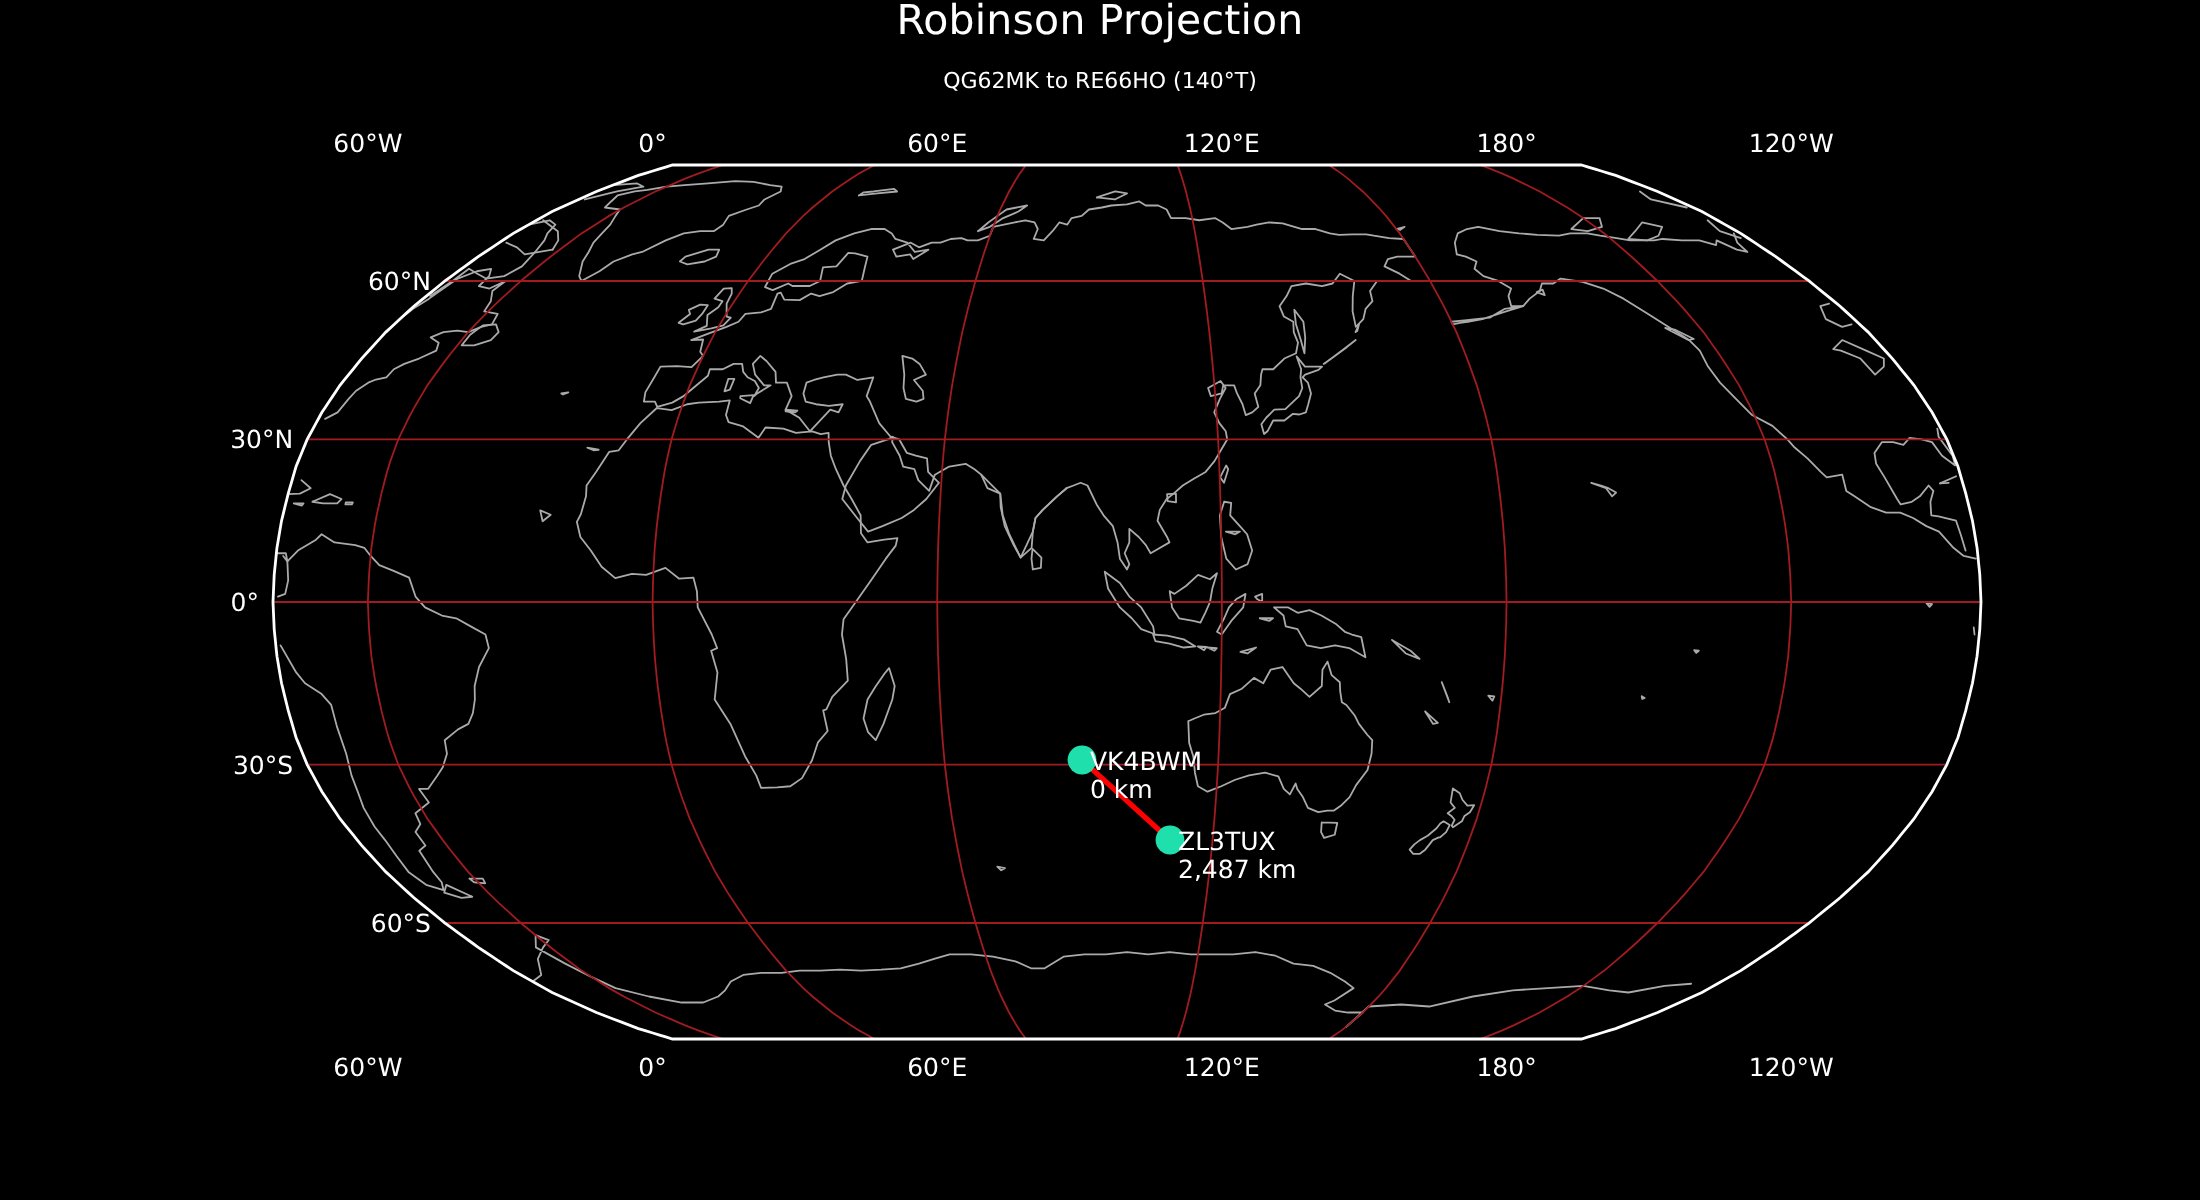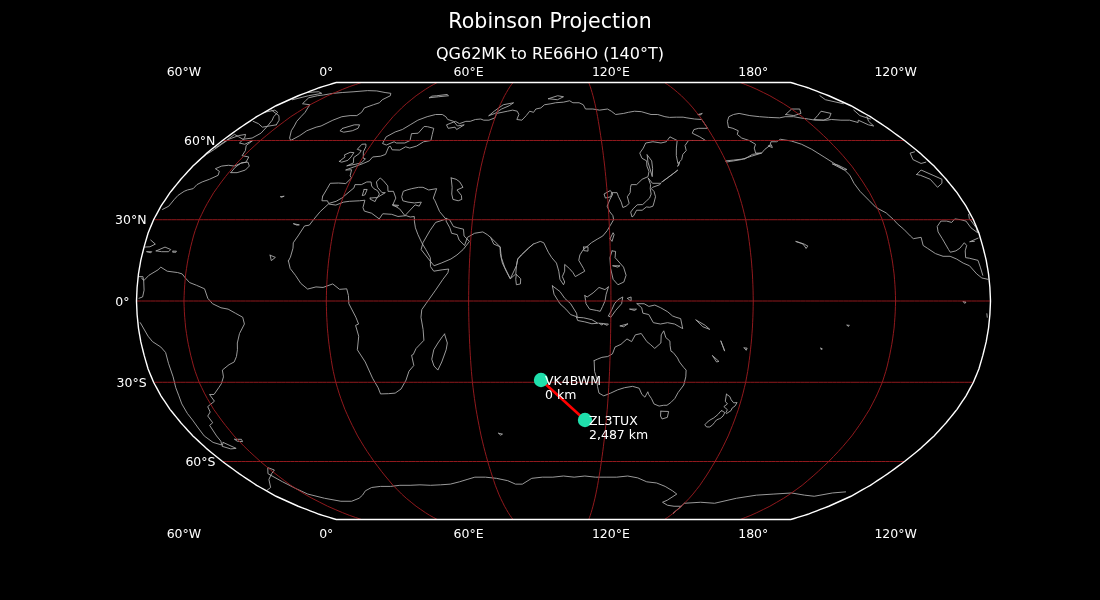--- a/index.html
+++ b/index.html
@@ -24,26 +24,25 @@
     position: absolute;
     left: 0;
     top: 0;
     width: 1100px;
     text-align: center;
     pointer-events: none;
   }
   .fig-title {
     font-size: 20.5px;
     line-height: 1;
-    padding-top: 11px;
     color: #ffffff;
     letter-spacing: 0.1px;
   }
   .fig-subtitle {
-    font-size: 16px;
+    font-size: 11px;
     line-height: 1;
     padding-top: 14px;
     color: #ffffff;
   }
   svg#map {
     position: absolute;
     left: 0;
     top: 0;
   }
   .tick-label {

